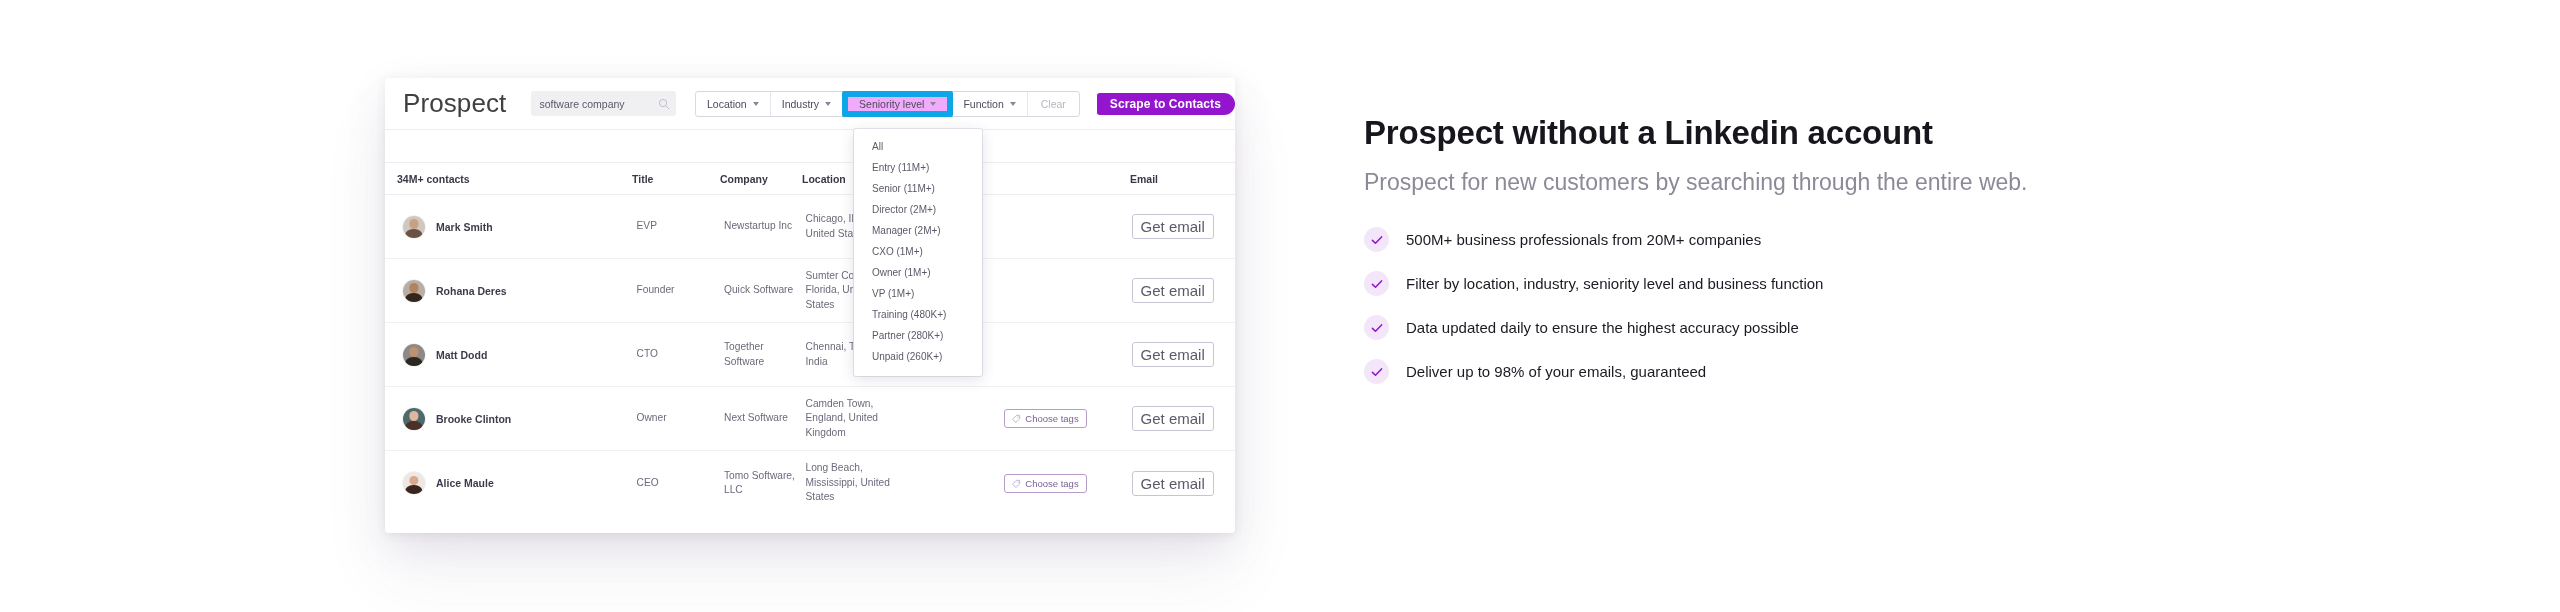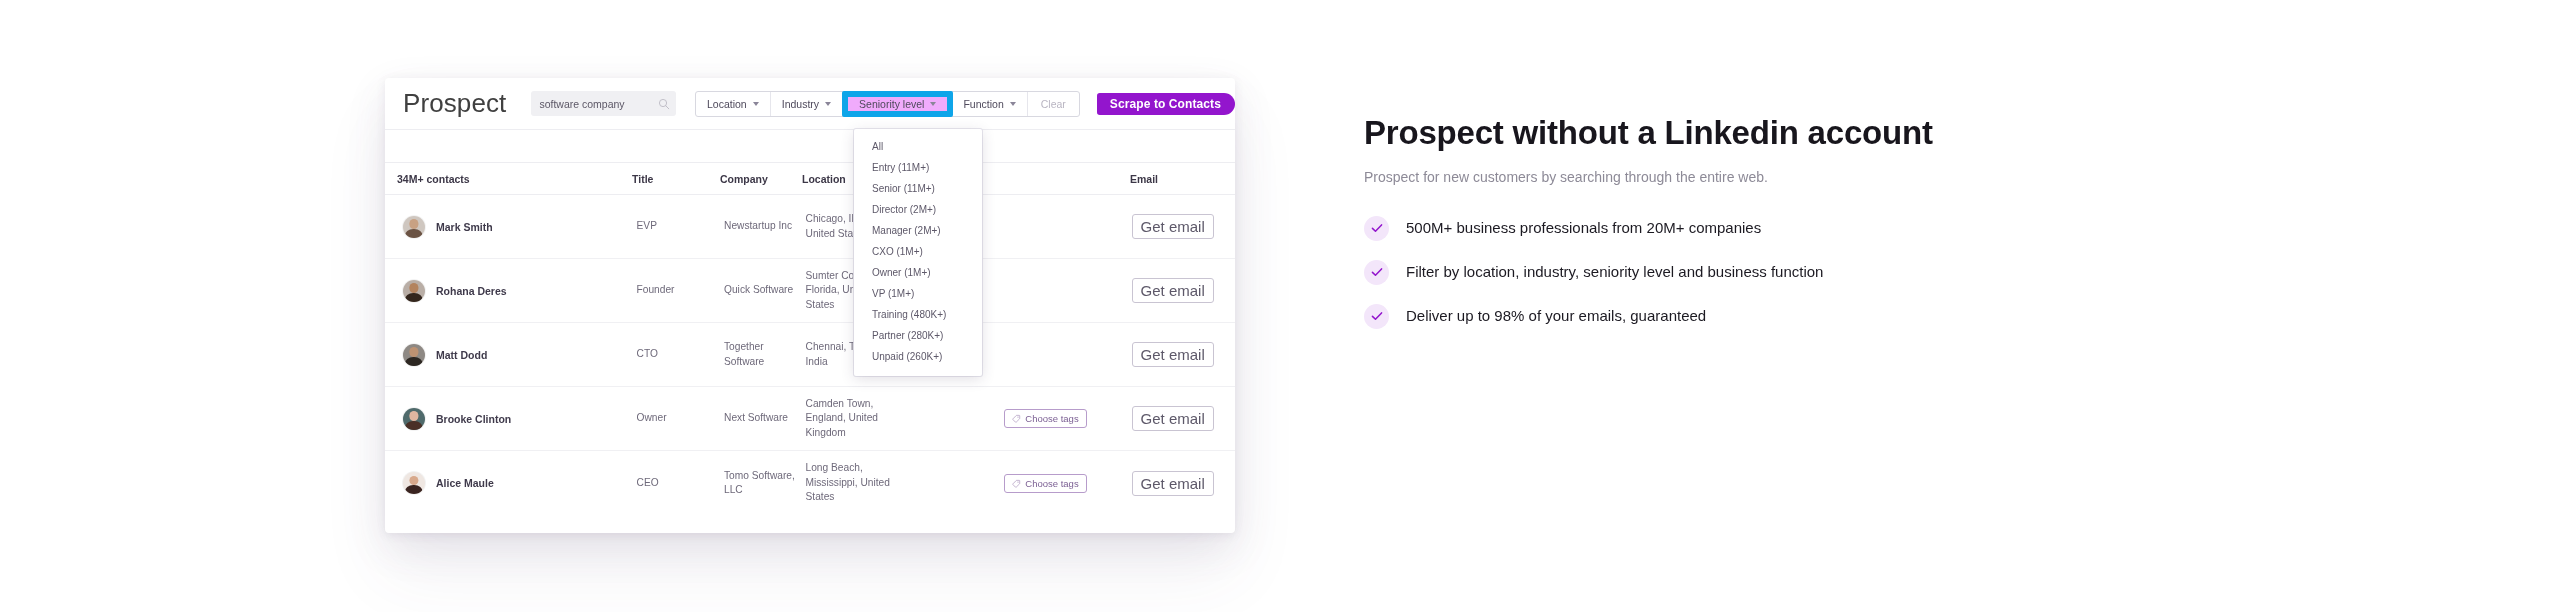--- a/index.html
+++ b/index.html
@@ -261,21 +261,21 @@
   .headline {
     font-size: 33px;
     font-weight: 700;
     color: #18161d;
     letter-spacing: -0.2px;
     line-height: 1.2;
     white-space: nowrap;
   }
   .subhead {
     margin-top: 15px;
-    font-size: 14px;
+    font-size: 23px;
     color: #8d8a97;
     font-weight: 400;
     line-height: 1.3;
     white-space: nowrap;
   }
   .features {
     margin-top: 30px;
     list-style: none;
   }
   .feature {
@@ -502,18 +502,26 @@
             </svg>
           </span>
           <span class="feature-text">Filter by location, industry, seniority level and business function</span>
         </li>
         <li class="feature">
           <span class="check-badge">
             <svg viewBox="0 0 20 20" width="14" height="14">
               <polyline points="3.5,10.5 7.8,14.6 16.5,5.6" fill="none" stroke="#9315cd" stroke-width="2.2" stroke-linecap="round" stroke-linejoin="round"></polyline>
             </svg>
           </span>
+          <span class="feature-text">Data updated daily to ensure the highest accuracy possible</span>
+        </li>
+        <li class="feature">
+          <span class="check-badge">
+            <svg viewBox="0 0 20 20" width="14" height="14">
+              <polyline points="3.5,10.5 7.8,14.6 16.5,5.6" fill="none" stroke="#9315cd" stroke-width="2.2" stroke-linecap="round" stroke-linejoin="round"></polyline>
+            </svg>
+          </span>
           <span class="feature-text">Deliver up to 98% of your emails, guaranteed</span>
         </li>
       </ul>
   </div>
 
 </div>
 
 </body></html>

